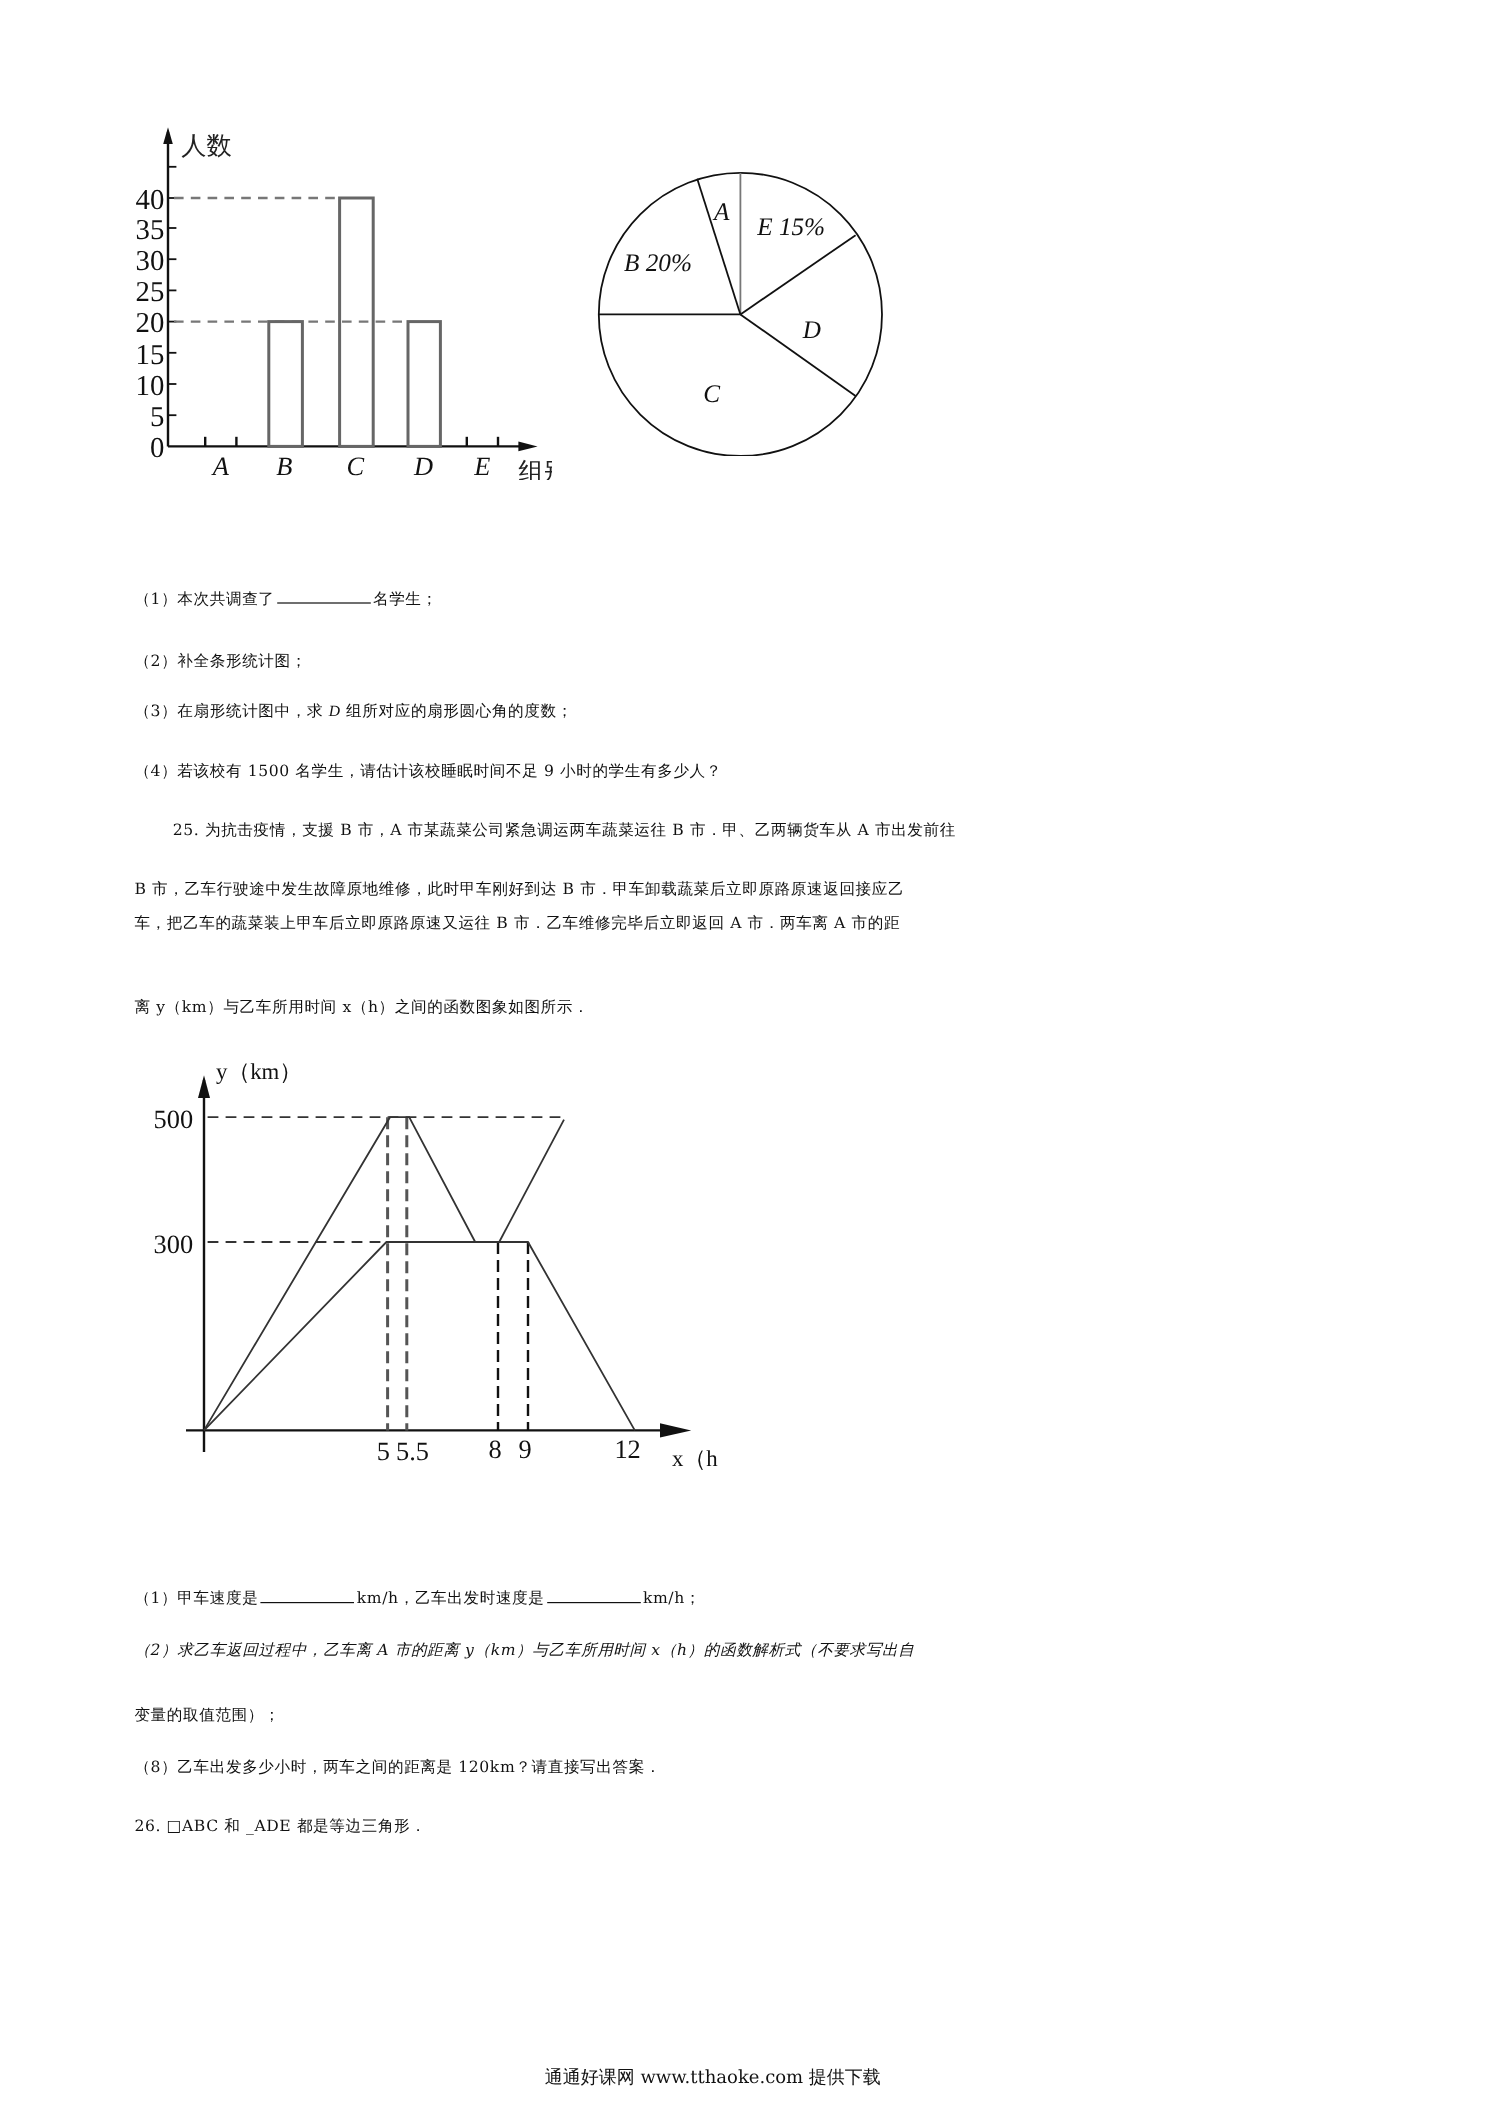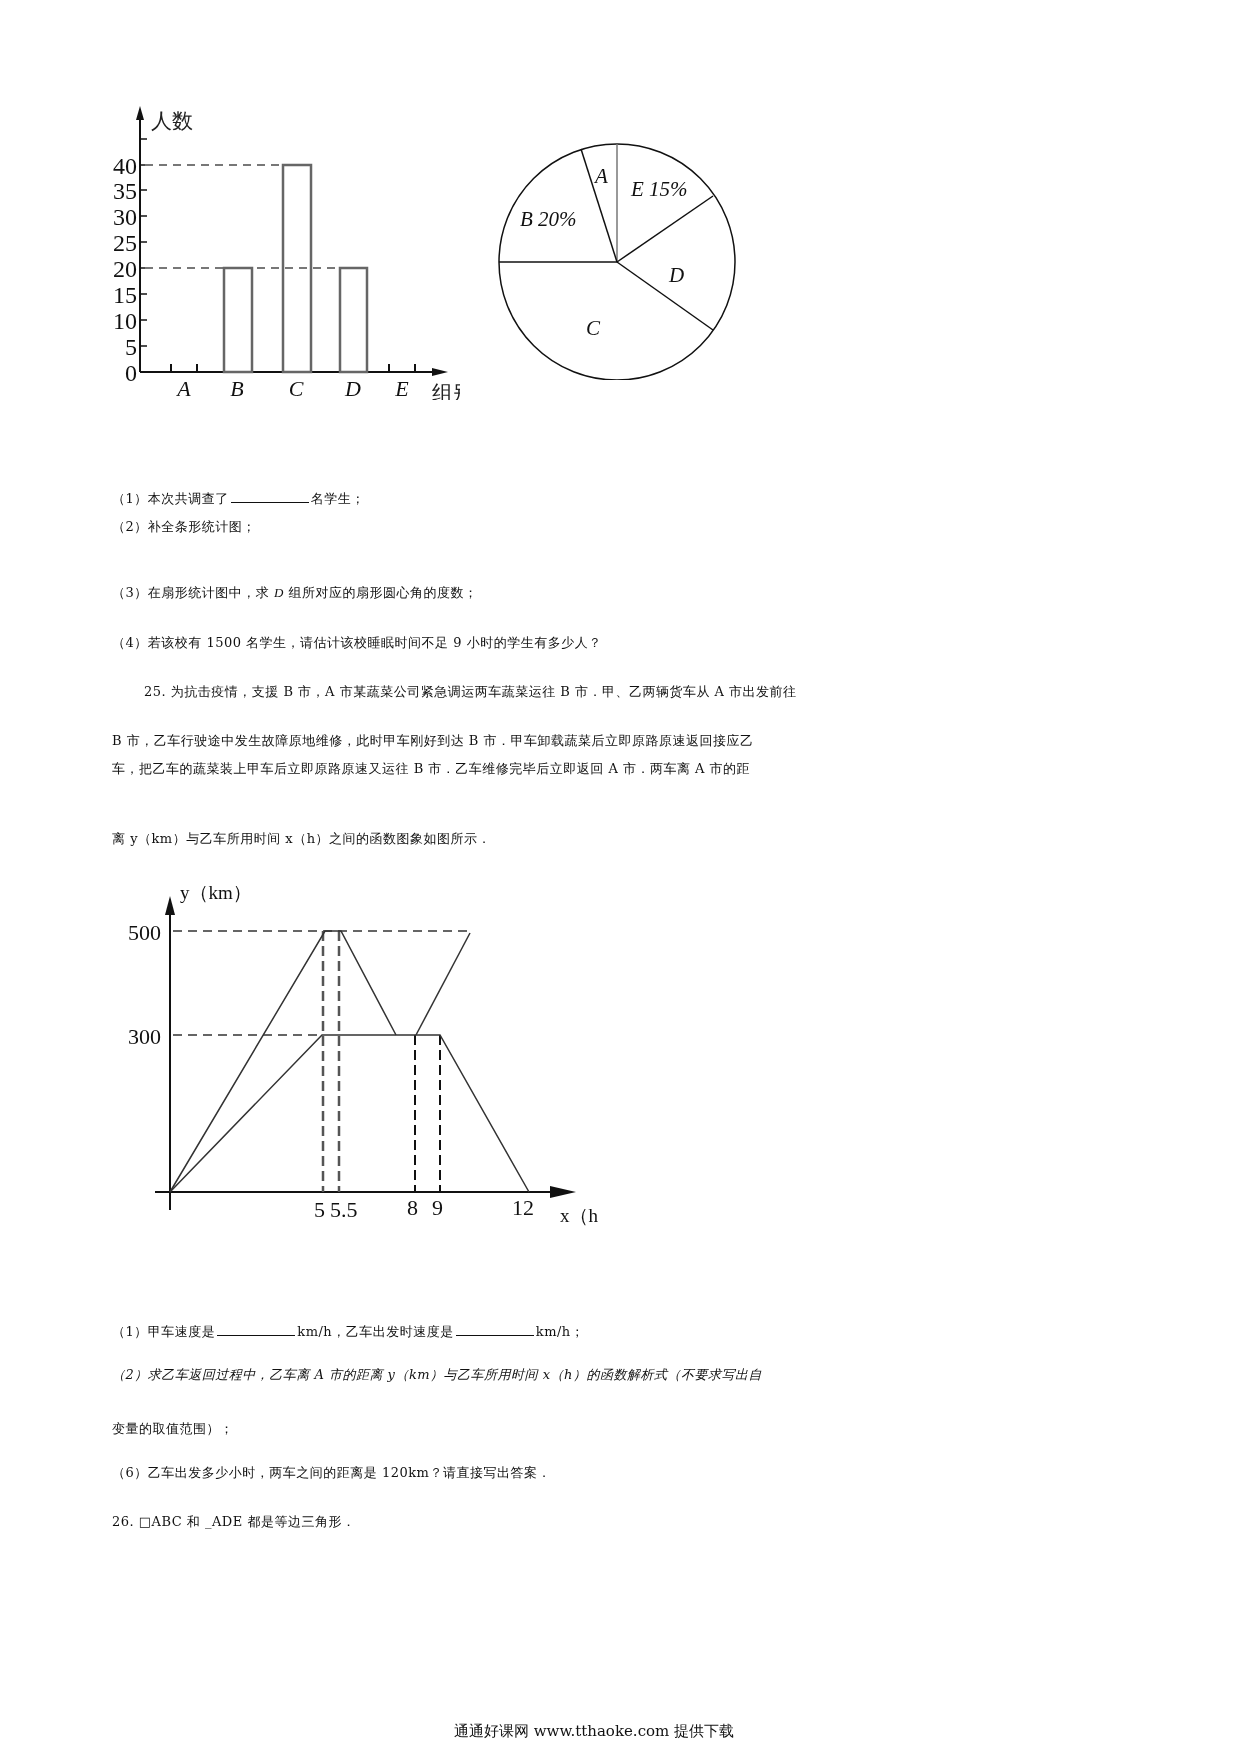--- a/index.html
+++ b/index.html
@@ -86,21 +86,21 @@
     <text x="520" y="226">B 20%</text>
     <text x="586" y="335">C</text>
     <text x="669" y="282">D</text>
     <text x="631" y="196">E 15%</text>
   </g>
 </svg>
 
 <div class="line" style="top:484px;">
   <span>（1）本次共调查了</span><span class="blank"></span><span>名学生；</span>
 </div>
-<div class="line" style="top:518px;">（2）补全条形统计图；</div>
+<div class="line" style="top:542px;">（2）补全条形统计图；</div>
 <div class="line" style="top:584px;">
   <span>（3）在扇形统计图中，求 </span><span class="it">D</span><span> 组所对应的扇形圆心角的度数；</span>
 </div>
 <div class="line" style="top:634px;">（4）若该校有 1500 名学生，请估计该校睡眠时间不足 9 小时的学生有多少人？</div>
 
 <div class="line" style="top:683px;margin-left:32px;">25. 为抗击疫情，支援 B 市，A 市某蔬菜公司紧急调运两车蔬菜运往 B 市．甲、乙两辆货车从 A 市出发前往</div>
 <div class="line" style="top:732px;">B 市，乙车行驶途中发生故障原地维修，此时甲车刚好到达 B 市．甲车卸载蔬菜后立即原路原速返回接应乙</div>
 <div class="line" style="top:760px;">车，把乙车的蔬菜装上甲车后立即原路原速又运往 B 市．乙车维修完毕后立即返回 A 市．两车离 A 市的距</div>
 <div class="line" style="top:830px;">离 y（km）与乙车所用时间 x（h）之间的函数图象如图所示．</div>
 
@@ -135,17 +135,17 @@
   </g>
   <text x="180" y="899" font-size="19" fill="#111">y（km）</text>
   <text x="560" y="1222" font-size="19" fill="#111">x（h）</text>
 </svg>
 
 <div class="line" style="top:1317px;">
   <span>（1）甲车速度是</span><span class="blank"></span><span>km/h，乙车出发时速度是</span><span class="blank"></span><span>km/h；</span>
 </div>
 <div class="line" style="top:1366px;font-style:italic;">（2）求乙车返回过程中，乙车离 A 市的距离 y（km）与乙车所用时间 x（h）的函数解析式（不要求写出自</div>
 <div class="line" style="top:1420px;">变量的取值范围）；</div>
-<div class="line" style="top:1464px;">（6）乙车出发多少小时，两车之间的距离是 120km？请直接写出答案．</div>
+<div class="line" style="top:1464px;">（8）乙车出发多少小时，两车之间的距离是 120km？请直接写出答案．</div>
 
 <div class="line" style="top:1513px;">26. □ABC 和 _ADE 都是等边三角形．</div>
 
 <div class="footer">通通好课网  www.tthaoke.com  提供下载</div>
 
 </body></html>

